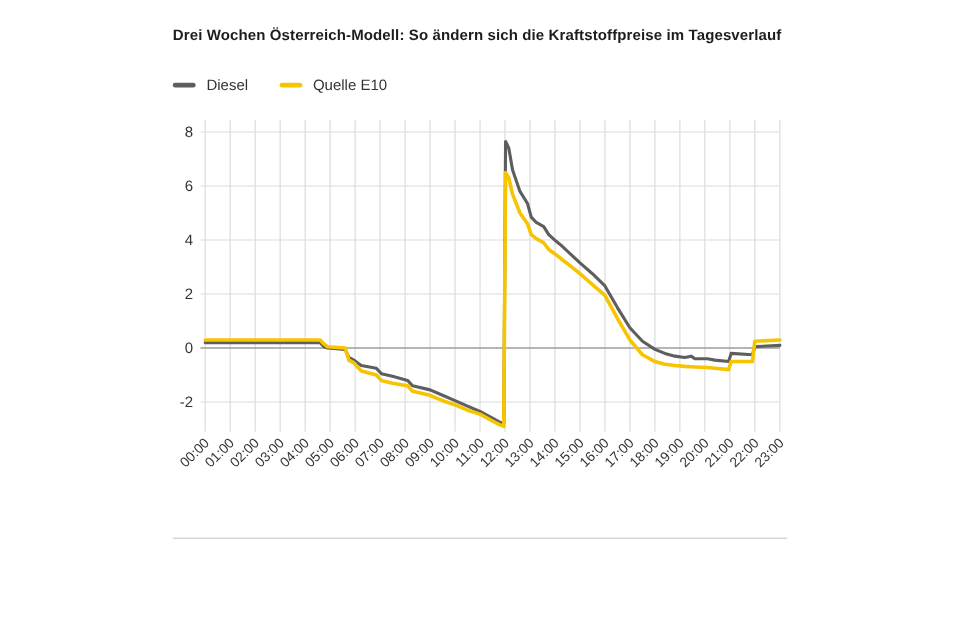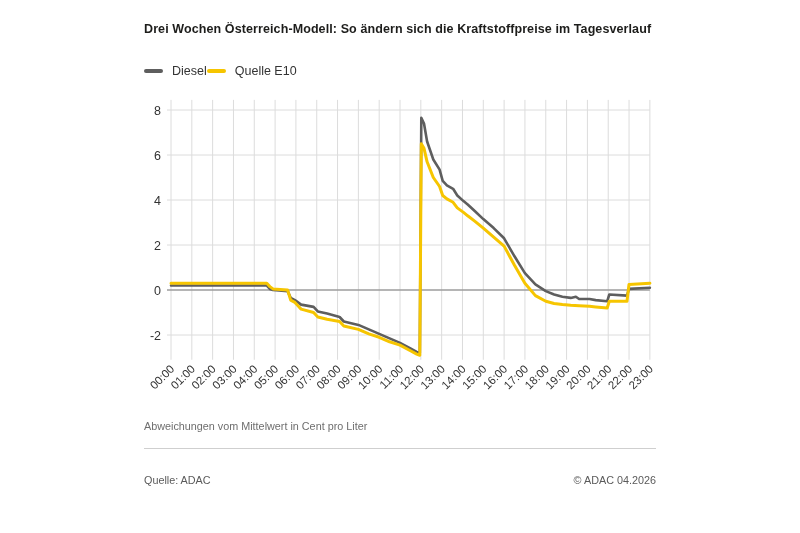--- a/index.html
+++ b/index.html
@@ -4,21 +4,21 @@
 <style>
   html,body{margin:0;padding:0;background:#fff;}
   #stage{
     position:relative;width:660px;height:533px;background:#ffffff;overflow:hidden;
     font-family:"Liberation Sans", sans-serif;
   }
   .title{
     position:absolute;left:144px;top:22px;width:560px;
     font-size:12.5px;font-weight:bold;color:#1d1d1b;letter-spacing:.1px;
   }
-  .legend{position:absolute;left:144px;top:64px;display:flex;align-items:center;}
+  .legend{position:absolute;left:144px;top:64px;display:flex;align-items:center;gap:26px;}
   .legend-item{display:flex;align-items:center;gap:9px;}
   .legend-swatch{width:19px;height:3.5px;border-radius:2px;background:#999;}
   .legend-label{font-size:12.5px;color:#333;}
   .note{
     position:absolute;left:144px;top:420px;
     font-size:10.8px;color:#6e6e6e;
   }
   .divider{position:absolute;left:144px;top:448px;width:512px;height:1px;background:#cfcfcf;}
   .footer{
     position:absolute;left:144px;top:474px;width:512px;
@@ -103,22 +103,17 @@
       <text transform="translate(549.76,369.75) rotate(-45)" text-anchor="end" font-size="11.5" fill="#333">18:00</text>
       <text transform="translate(570.5799999999999,369.75) rotate(-45)" text-anchor="end" font-size="11.5" fill="#333">19:00</text>
       <text transform="translate(591.4,369.75) rotate(-45)" text-anchor="end" font-size="11.5" fill="#333">20:00</text>
       <text transform="translate(612.22,369.75) rotate(-45)" text-anchor="end" font-size="11.5" fill="#333">21:00</text>
       <text transform="translate(633.04,369.75) rotate(-45)" text-anchor="end" font-size="11.5" fill="#333">22:00</text>
       <text transform="translate(653.86,369.75) rotate(-45)" text-anchor="end" font-size="11.5" fill="#333">23:00</text>
       <polyline points="171.0,285.5 266.8,285.5 269.9,288.9 273.0,290.0 287.6,291.1 290.7,297.9 294.9,300.1 298.0,302.4 301.1,304.6 313.6,306.9 317.8,311.4 327.1,313.6 339.6,317.0 343.8,321.5 358.4,324.9 368.8,329.4 379.2,333.9 389.6,338.4 400.0,342.9 410.4,348.5 416.7,351.9 419.8,353.0 421.3,117.9 424.0,123.5 427.1,141.5 433.3,159.5 439.6,169.6 442.7,180.9 446.9,185.4 453.1,188.8 457.3,195.5 463.5,201.1 467.7,204.5 475.0,211.3 483.3,219.1 493.7,228.1 504.1,238.3 514.5,256.3 524.9,273.1 535.4,284.4 545.8,291.1 554.1,294.5 562.4,296.8 570.7,297.9 575.9,296.8 579.1,299.0 589.5,299.0 595.7,300.1 607.2,301.3 609.3,294.5 627.0,295.6 629.0,288.9 649.9,287.8" fill="none" stroke="#5e5e5e" stroke-width="2.6" stroke-linejoin="round" stroke-linecap="round"></polyline>
       <polyline points="171.0,283.3 266.8,283.3 269.9,286.6 273.0,288.9 287.6,290.0 290.7,300.1 294.9,302.4 298.0,305.8 301.1,309.1 313.6,312.5 317.8,317.0 327.1,319.3 339.6,321.5 343.8,326.0 358.4,329.4 368.8,333.9 379.2,337.3 389.6,341.8 400.0,345.1 410.4,350.8 416.7,354.1 419.8,355.3 421.3,143.8 424.0,148.3 427.1,161.8 433.3,177.5 439.6,186.5 442.7,195.5 446.9,198.9 453.1,202.3 457.3,207.9 463.5,212.4 467.7,215.8 475.0,221.4 483.3,228.1 493.7,237.1 504.1,246.1 514.5,265.3 524.9,283.3 535.4,295.6 545.8,301.3 554.1,303.5 562.4,304.6 570.7,305.3 579.1,305.8 589.5,306.2 595.7,306.9 607.2,308.0 609.3,301.3 627.0,301.3 629.0,284.4 649.9,283.3" fill="none" stroke="#f6c500" stroke-width="3" stroke-linejoin="round" stroke-linecap="round"></polyline>
     </svg>
 
-  <div class="note">Abweichungen vom Mittelwert in Cent pro Liter</div>
 
   <div class="divider"></div>
 
-  <div class="footer">
-    <span>Quelle: ADAC</span>
-    <span>© ADAC 04.2026</span>
-  </div>
 
 </div>
 
 </body></html>

